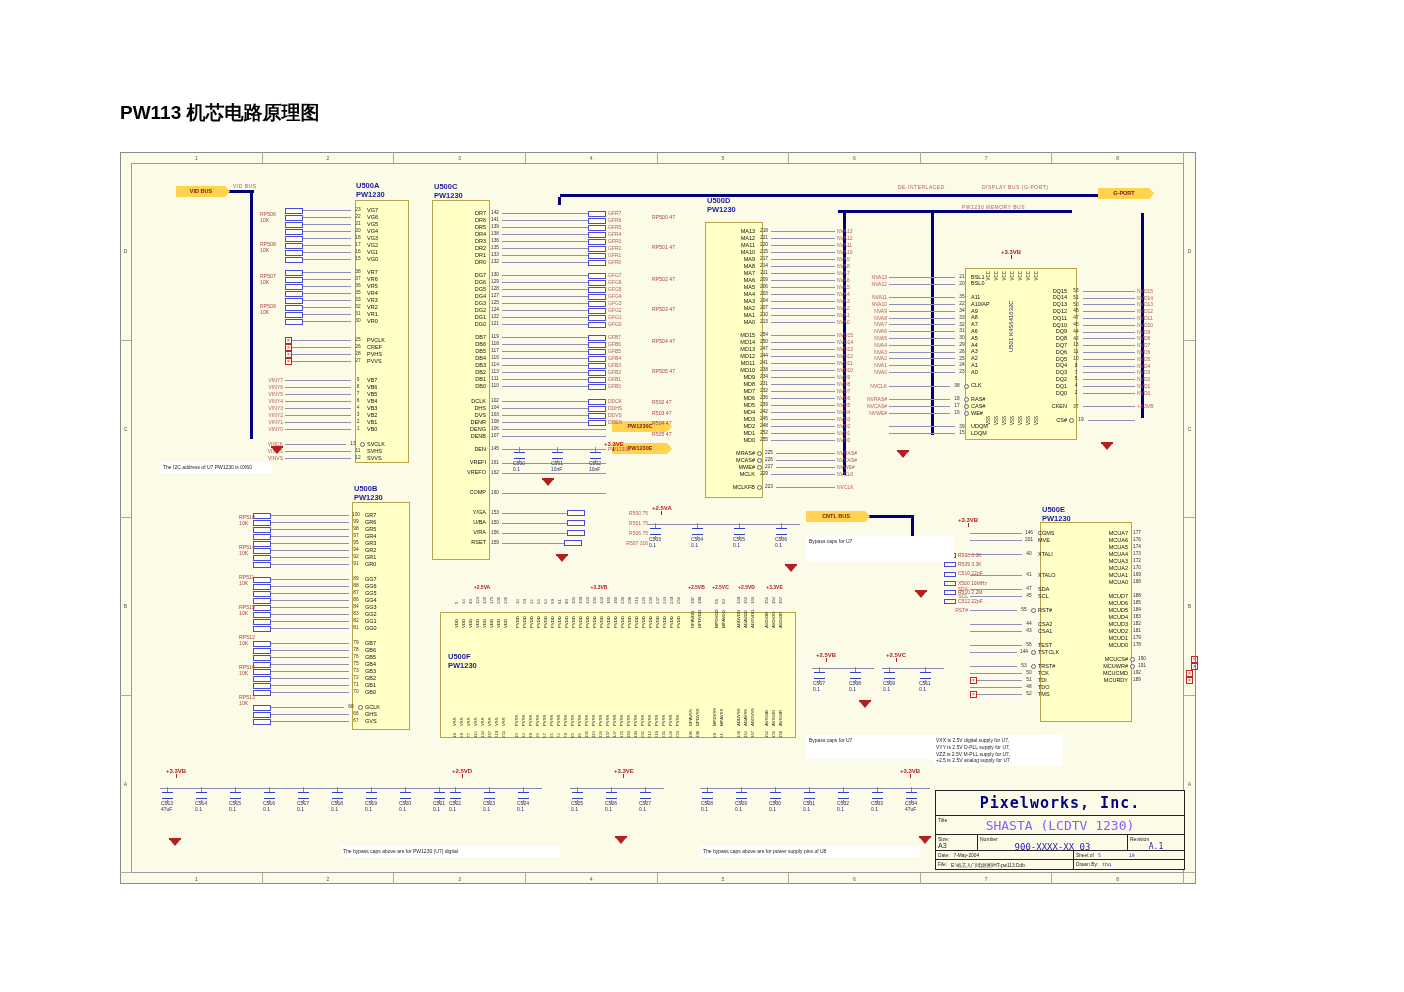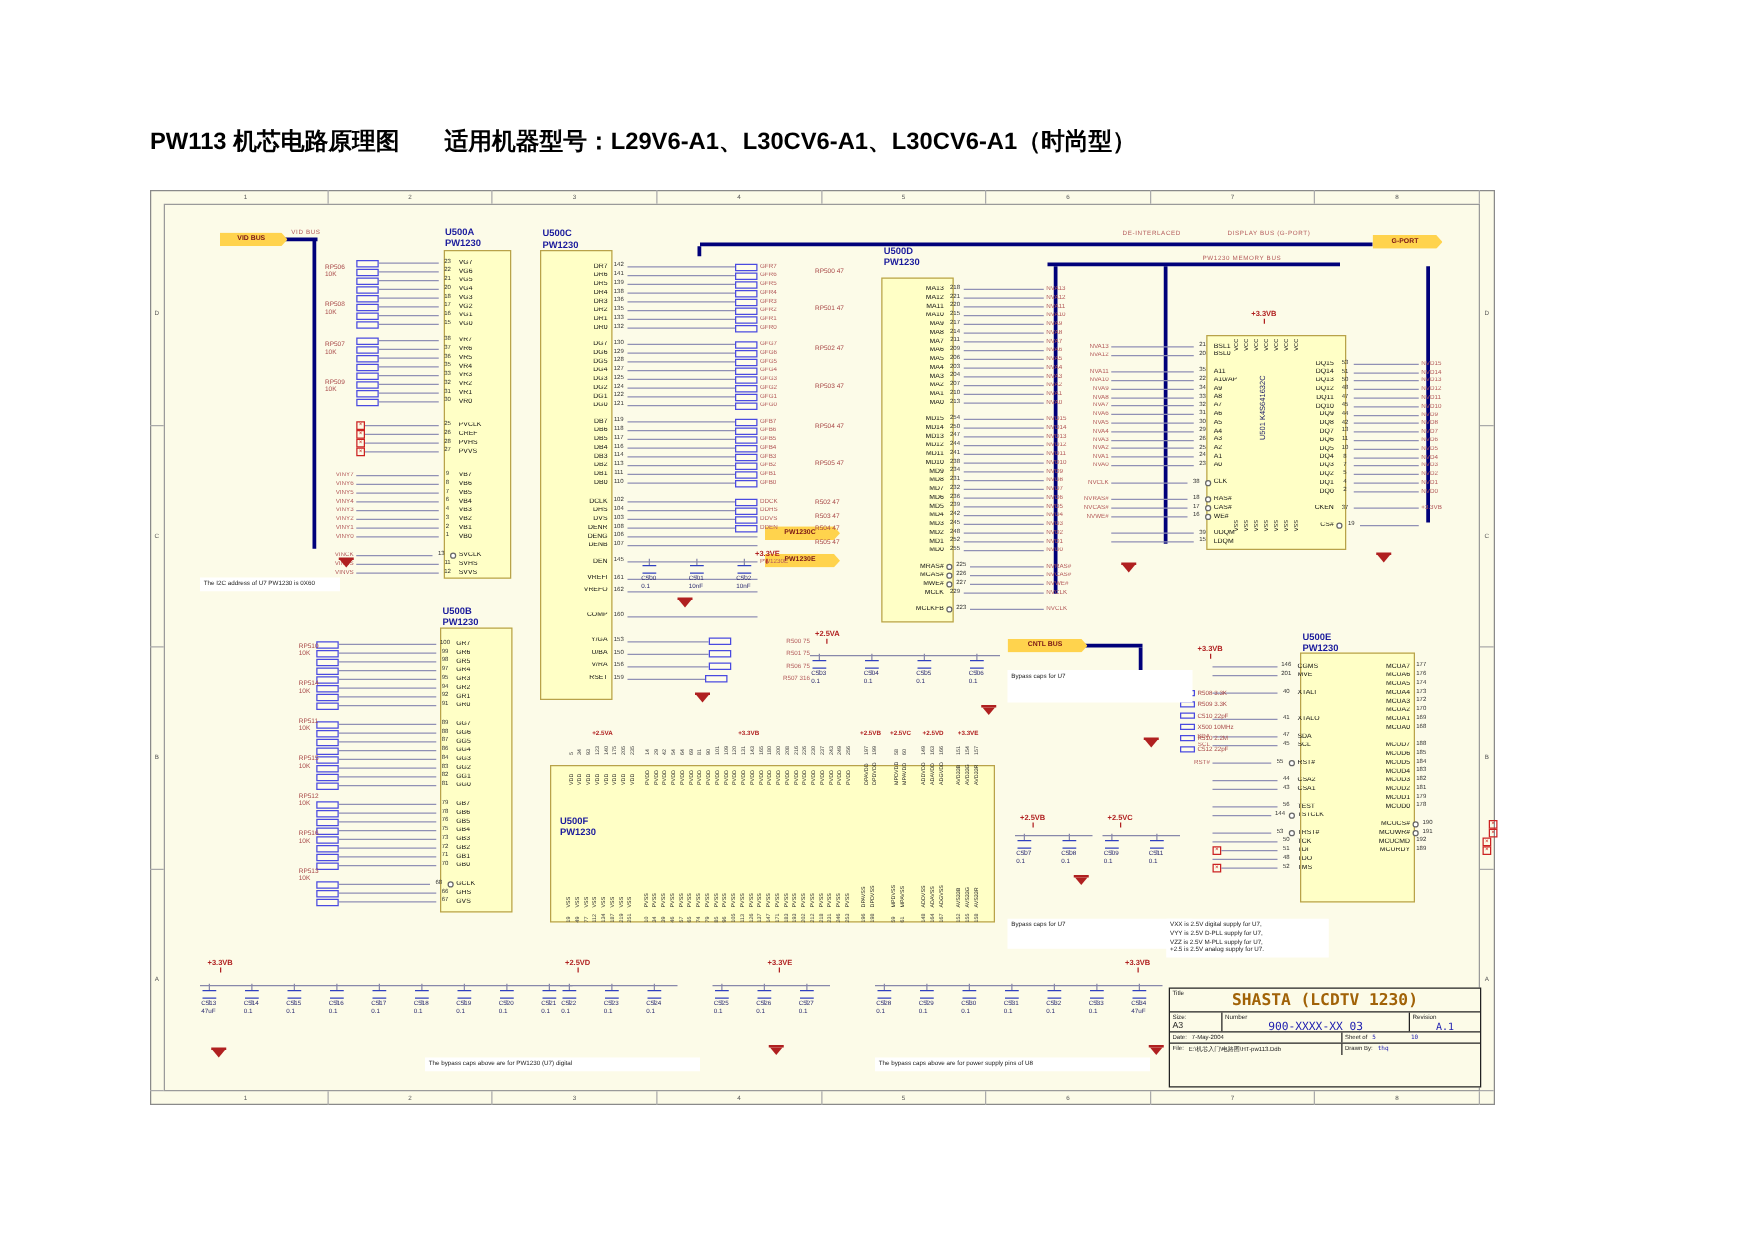--- a/index.html
+++ b/index.html
@@ -61,35 +61,34 @@
   .vpin .vnum{height:12px;color:#444;}
   .vpin .vname{height:24px;color:#222;}
   .vlabs{position:absolute;display:flex;gap:3px;}
   .vlabs .vlab{writing-mode:vertical-rl;transform:rotate(180deg);font-size:4.5px;color:#222;}
   .vref{position:absolute;writing-mode:vertical-rl;transform:rotate(180deg);font-size:6px;color:#20206a;display:flex;gap:2px;}
   .tb{position:absolute;left:935px;top:790px;width:250px;height:80px;border:1.5px solid #222;box-sizing:border-box;font-size:5px;color:#222;background:#FCFBE8;}
   .tb .trow{border-bottom:1px solid #222;box-sizing:border-box;position:relative;}
   .tb .company{height:25px;display:flex;align-items:center;justify-content:center;font-family:"DejaVu Sans Mono",monospace;font-weight:bold;font-size:15px;color:#00008B;letter-spacing:1px;}
   .tb .titler{height:19px;}
   .tb .titler .lab{position:absolute;left:2px;top:1px;}
-  .tb .titler .val{display:flex;align-items:center;justify-content:center;height:100%;font-family:"DejaVu Sans Mono",monospace;font-weight:bold;font-size:13px;color:#a16207;}
+  .tb .titler .val{display:flex;align-items:center;justify-content:center;height:100%;font-family:"DejaVu Sans Mono",monospace;font-weight:normal;font-size:13px;color:#8b5cf6;}
   .tb .r3{height:16px;display:flex;justify-content:space-between;}
   .tb .c{border-right:1px solid #222;box-sizing:border-box;position:relative;padding:1px 2px;}
   .tb .c:last-child{border-right:none;}
   .tb .blue{color:#2020b0;font-family:"DejaVu Sans Mono",monospace;}
   .tb .r45{height:9px;display:flex;font-size:4.8px;}
   .tb .r45 .c{display:flex;align-items:center;gap:4px;padding:0 2px;}
 </style>
 </head>
 <body>
 
 <div id="page">
   <div id="hdr">
     <span>PW113 机芯电路原理图</span>
-    <span>适用机器型号：L29V6-A1、L30CV6-A1、L30CV6-A1（时尚型）</span>
   </div>
 
   <div class="sheet"></div>
   <div class="inner"></div>
   <div class="zb" style="left:131px;top:152px;width:1053px;height:11px">
   <div class="zcell">1</div>
 
   <div class="zcell">2</div>
 
   <div class="zcell">3</div>
@@ -3200,20 +3199,21 @@
   <div>VXX is 2.5V digital supply for U7,</div>
 
   <div>VYY is 2.5V D-PLL supply for U7,</div>
 
   <div>VZZ is 2.5V M-PLL supply for U7,</div>
 
   <div>+2.5 is 2.5V analog supply for U7.</div>
 </div>
 
   <div class="tb">
+    <div class="trow company">Pixelworks, Inc.</div>
     <div class="trow titler">
       <span class="lab">Title</span>
       <div class="val">SHASTA (LCDTV 1230)</div>
     </div>
     <div class="trow r3">
       <div class="c" style="width:42px">
           <div>Size:</div>
           <div style="font-size:7px">A3</div>
         </div>
       <div class="c" style="flex:1">

